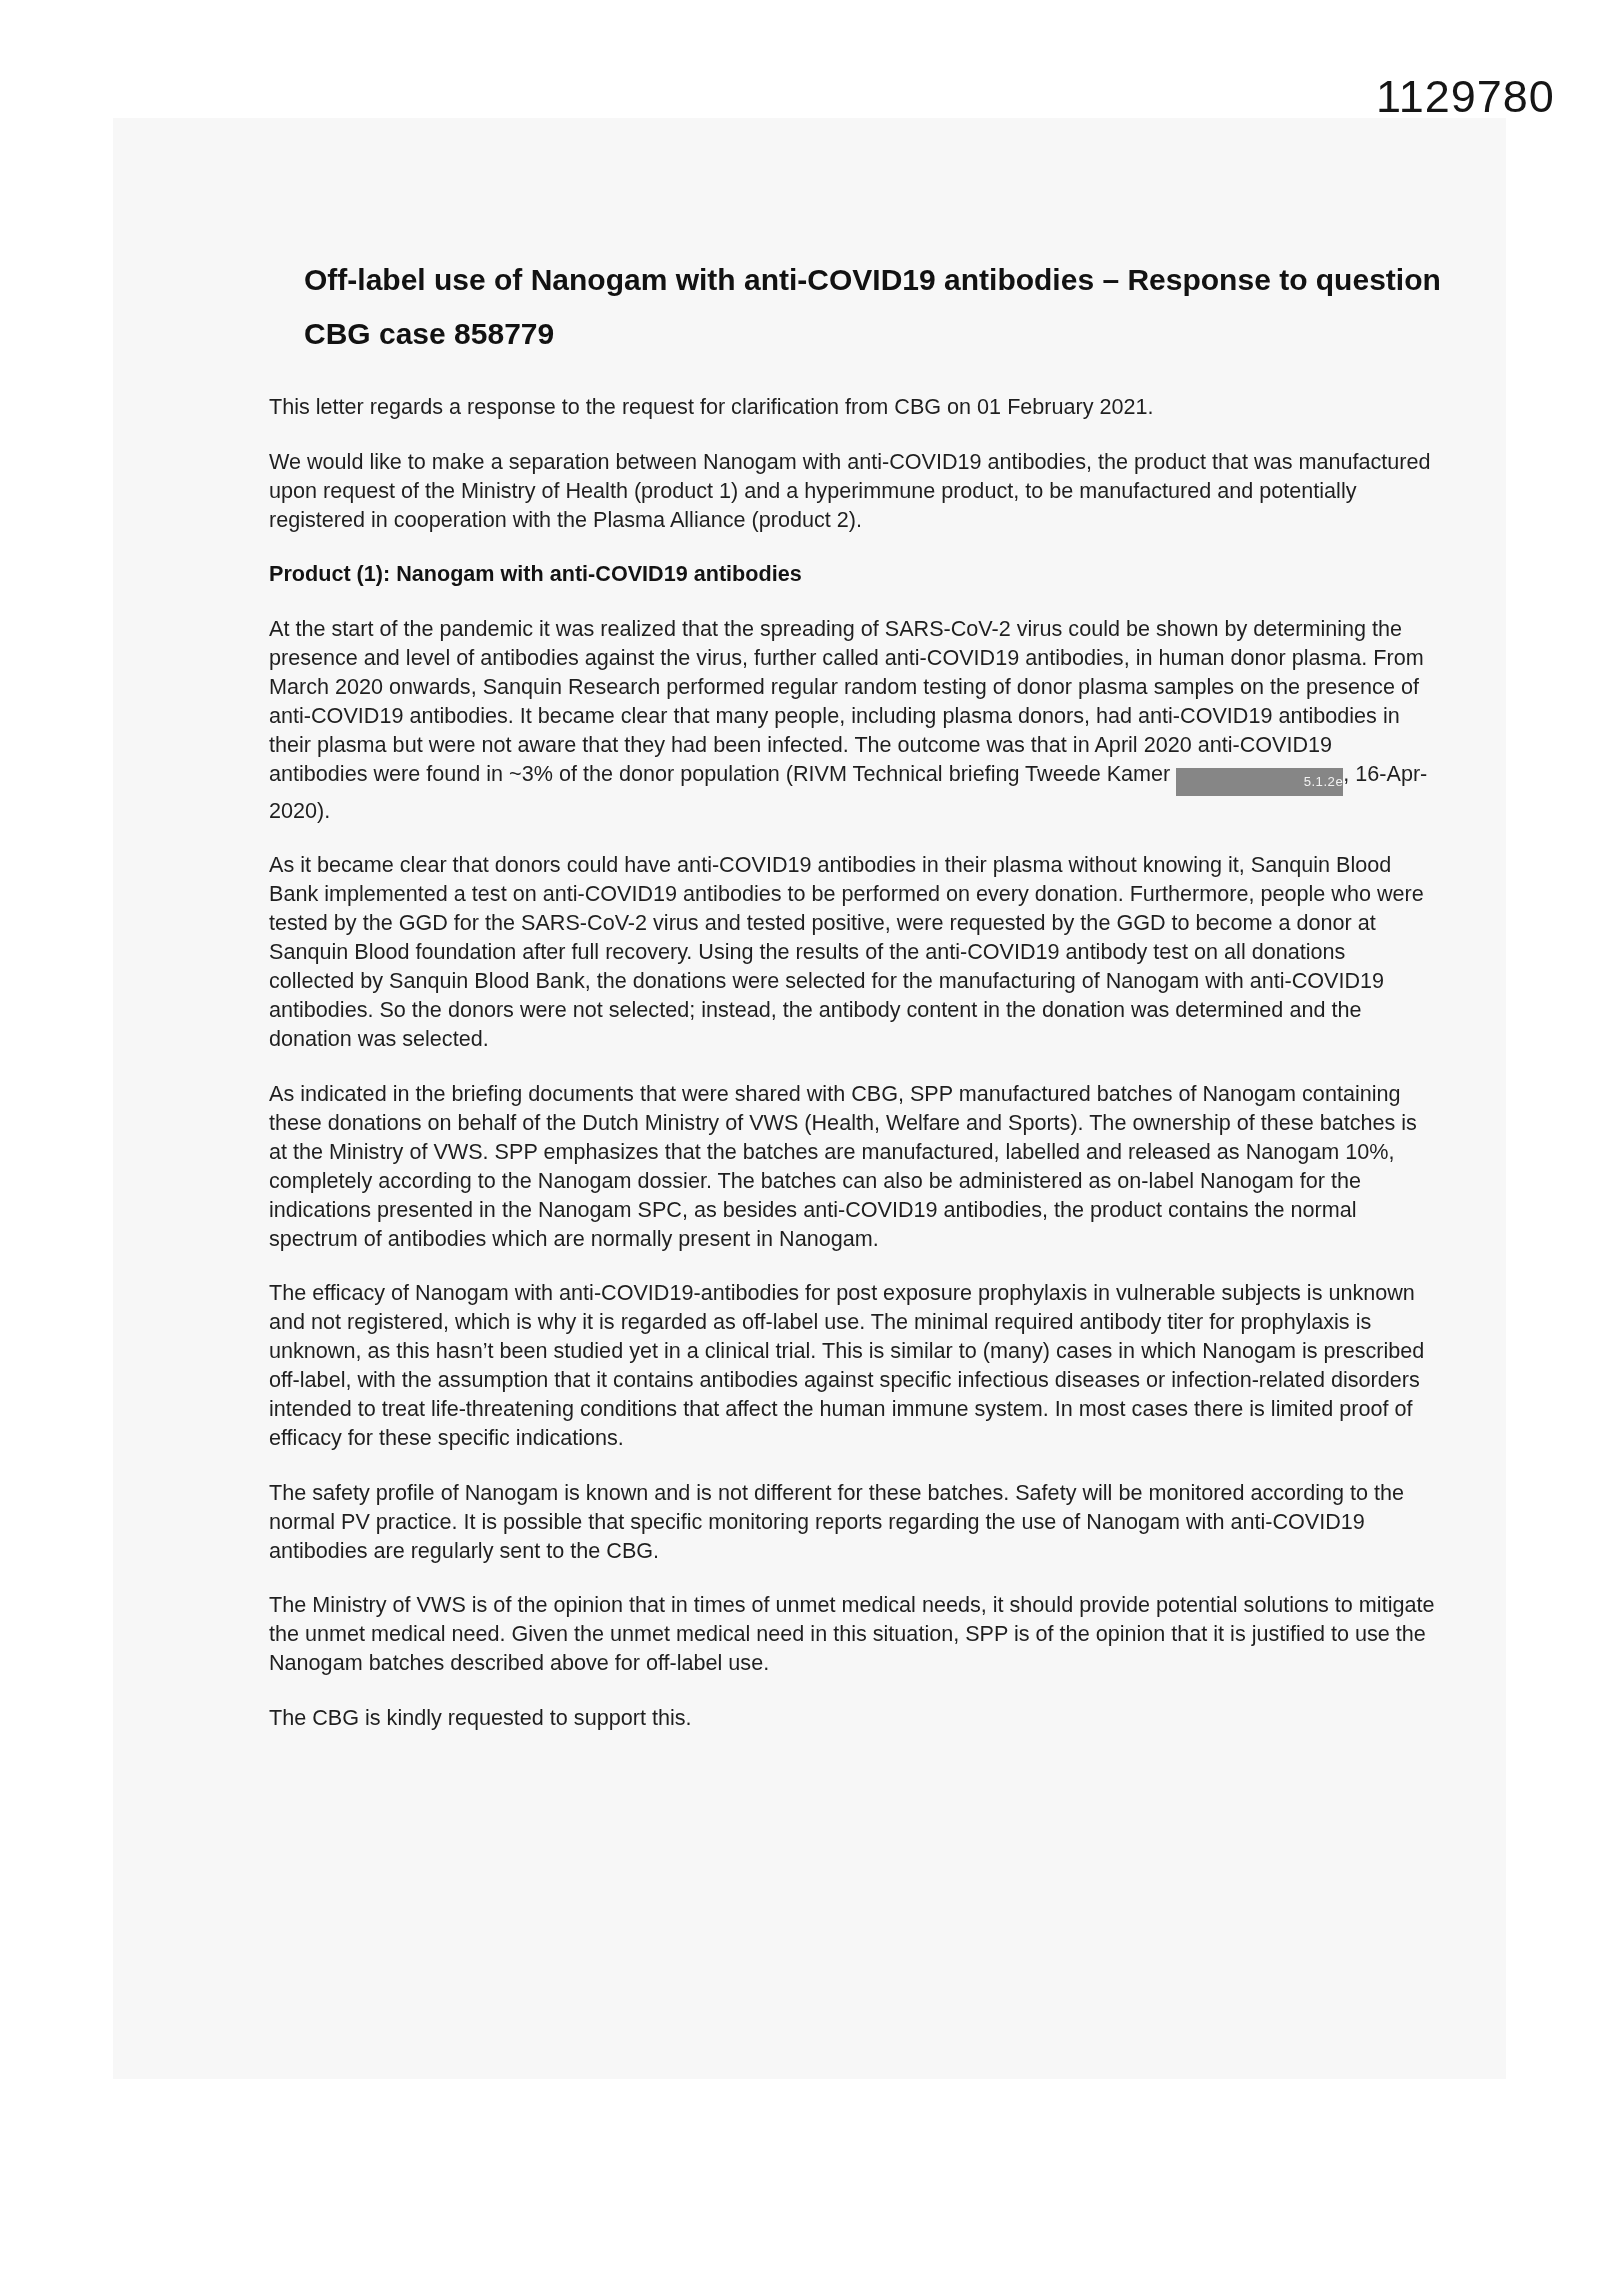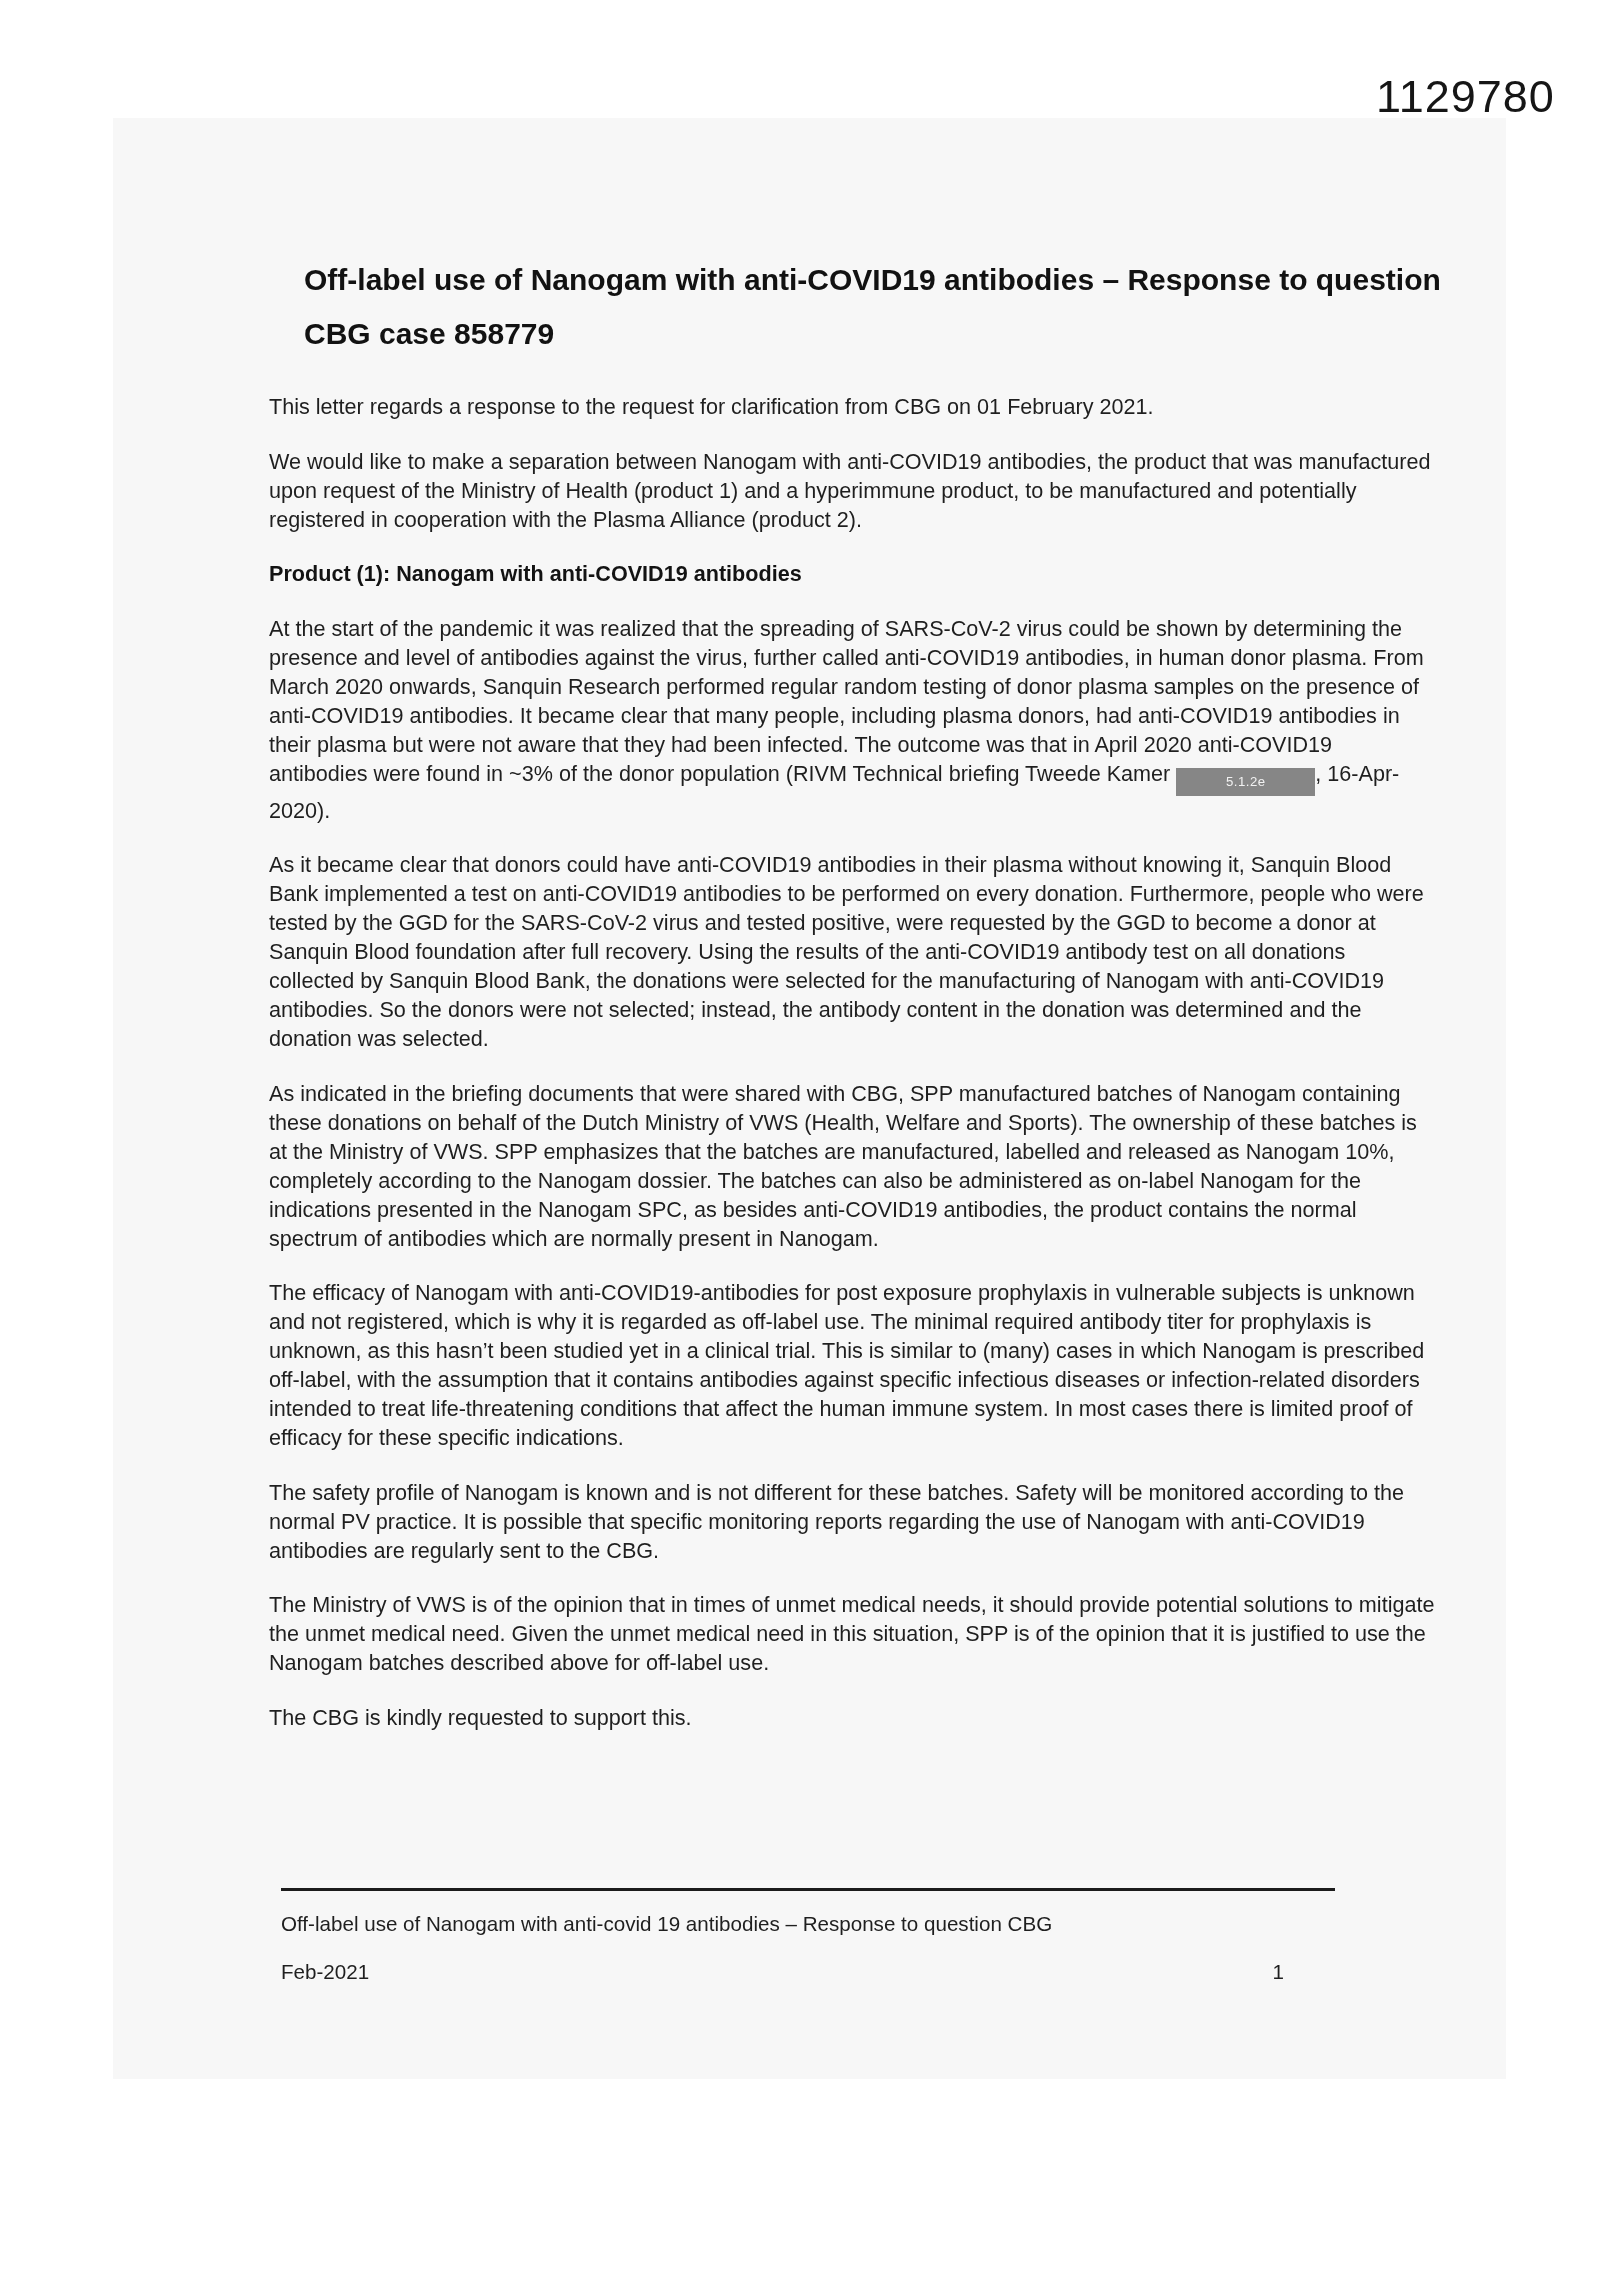--- a/index.html
+++ b/index.html
@@ -53,23 +53,24 @@
     color:#131313;
   }
   .underlined { text-underline-offset:3.9px; }
   .redaction {
     display:inline-block;
     width:139px; height:27.4px;
     background:#868686;
     color:#f2f2f2;
     font-size:13.2px;
     line-height:27.4px;
-    text-align:center;
+    text-align:right;
     vertical-align:-5.9px;
     letter-spacing:0.5px;
+    padding-left:28px;
   }
   .page-footer {
     position:absolute;
     left:281px; top:1888px;
     width:1054px;
     border-top:3.9px solid #1c1c1c;
     font-size:20.6px;
     color:#1f1f1f;
   }
   .footer-title { margin-top:19.6px; line-height:25.5px; }
@@ -110,22 +111,15 @@
     <p>The efficacy of Nanogam with anti-COVID19-antibodies for post exposure prophylaxis in vulnerable subjects is unknown and not registered, which is why it is regarded as off-label use. The minimal required antibody titer for prophylaxis is unknown, as this hasn’t been studied yet in a clinical trial. This is similar to (many) cases in which Nanogam is prescribed off-label, with the assumption that it contains antibodies against specific infectious diseases or infection-related disorders intended to treat life-threatening conditions that affect the human immune system. In most cases there is limited proof of efficacy for these specific indications.</p>
 
     <p>The safety profile of Nanogam is known and is not different for these batches. Safety will be monitored according to the normal PV practice. It is possible that specific monitoring reports regarding the use of Nanogam with anti-COVID19 antibodies are regularly sent to the CBG.</p>
 
     <p>The Ministry of VWS is of the opinion that in times of unmet medical needs, it should provide potential solutions to mitigate the unmet medical need. Given the unmet medical need in this situation, SPP is of the opinion that it is justified to use the Nanogam batches described above for off-label use.</p>
 
     <p class="underlined">The CBG is kindly requested to support this.</p>
 
   </div>
 
-  <div class="page-footer">
-    <div class="footer-title">Off-label use of Nanogam with anti-covid 19 antibodies – Response to question CBG</div>
-    <div class="footer-row">
-      <span>Feb-2021</span>
-      <span class="footer-page">1</span>
-    </div>
-  </div>
 
 </div>
 
 
 </body></html>

